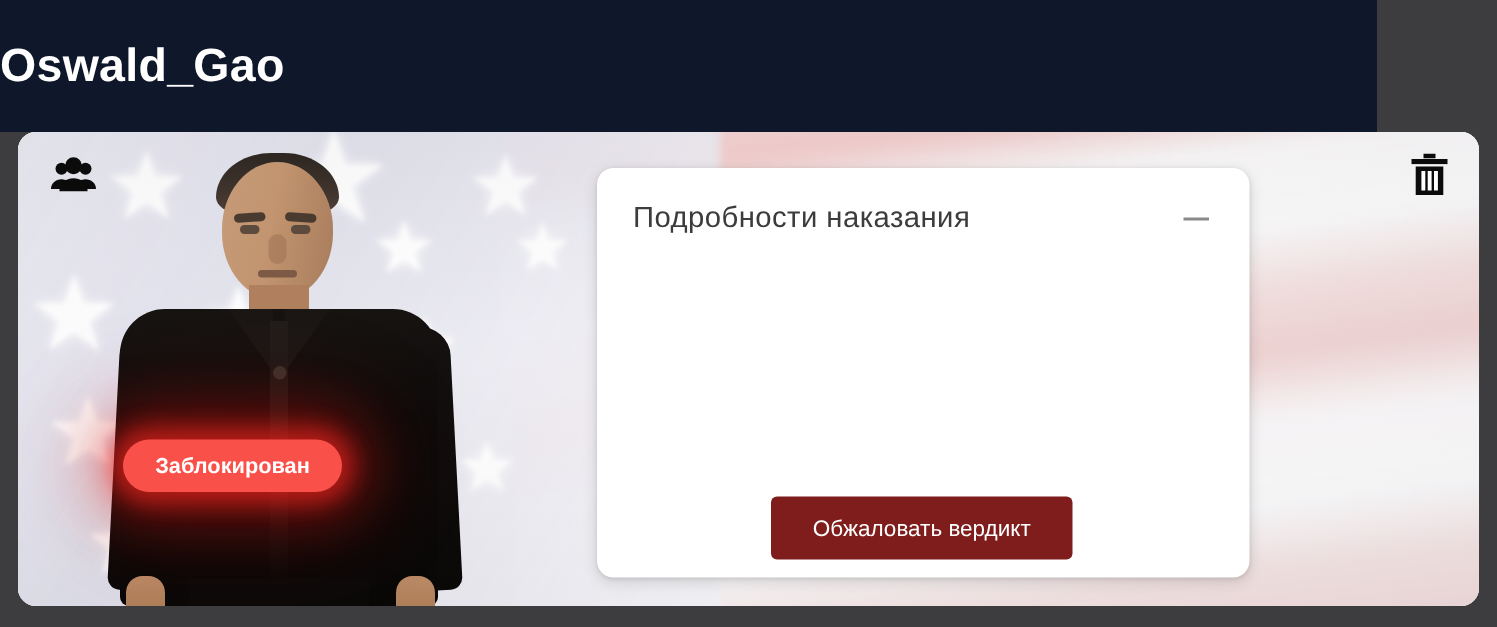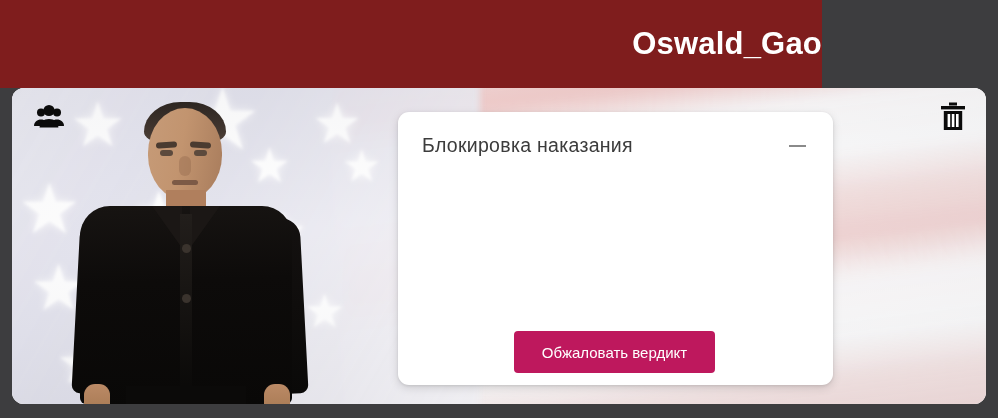--- a/index.html
+++ b/index.html
@@ -5,23 +5,23 @@
   * { box-sizing: border-box; margin: 0; padding: 0; }
   html, body {
     width: 998px; height: 418px;
     background: #3d3d3f;
     font-family: "Liberation Sans", sans-serif;
     overflow: hidden;
   }
 
   
   .page-header {
-    width: 822px; height: 88px;
-    display: flex; align-items: center; justify-content: flex-end;
-    background: #7f1d1d;
+    width: 918px; height: 88px;
+    display: flex; align-items: center; justify-content: flex-start;
+    background: #0f172a;
   }
   .page-title {
     color: #ffffff;
     font-size: 31px;
     font-weight: bold;
     letter-spacing: .2px;
   }
 
   
   .profile-panel {
@@ -215,21 +215,21 @@
     font-size: 14.2px;
     line-height: 1.52;
     color: #4a4a4a;
     margin-bottom: 13px;
     max-width: 360px;
   }
   .appeal-btn {
     position: absolute;
     left: 116px; top: 219px;
     width: 201px; height: 42px;
-    background: #be185d;
+    background: #7f1d1d;
     color: #ffffff;
     border: none;
     border-radius: 4px;
     font-family: "Liberation Sans", sans-serif;
     font-size: 15px;
     cursor: pointer;
   }
 </style>
 </head>
 <body>
@@ -277,20 +277,21 @@
     <div class="av av-collar-l"></div>
     <div class="av av-collar-r"></div>
     <div class="av av-placket"></div>
     <div class="av av-btn1"></div>
     <div class="av av-btn2"></div>
     <div class="av av-legs"></div>
     <div class="av av-hand-l"></div>
     <div class="av av-hand-r"></div>
   </div>
 
+  <div class="blocked-badge">Заблокирован</div>
 
   <div class="users-icon">
     <svg viewBox="0 0 34 26" width="34" height="26" aria-hidden="true">
       <circle cx="9" cy="8.5" r="4" fill="#0b0b0b"></circle>
       <circle cx="25" cy="8.5" r="4" fill="#0b0b0b"></circle>
       <path d="M2 22c0-4 3.3-6.5 7-6.5S16 18 16 22z" fill="#0b0b0b"></path>
       <path d="M18 22c0-4 3.3-6.5 7-6.5S32 18 32 22z" fill="#0b0b0b"></path>
       <circle cx="17" cy="6.5" r="5.6" fill="#0b0b0b"></circle>
       <path d="M7.6 23.5c0-5.2 4.2-8.6 9.4-8.6s9.4 3.4 9.4 8.6z" fill="#0b0b0b"></path>
     </svg>
@@ -302,21 +303,21 @@
       <rect x="1" y="4" width="24" height="3.4" fill="#0b0b0b"></rect>
       <rect x="3.8" y="9" width="18.4" height="19" fill="#0b0b0b"></rect>
       <rect x="7.6" y="12" width="2.6" height="13" fill="#ffffff"></rect>
       <rect x="11.8" y="12" width="2.6" height="13" fill="#ffffff"></rect>
       <rect x="16" y="12" width="2.6" height="13" fill="#ffffff"></rect>
     </svg>
   </div>
 
   <div class="details-card">
     <div class="card-head">
-      <div class="card-title">Блокировка наказания</div>
+      <div class="card-title">Подробности наказания</div>
       <div class="minimize-icon"></div>
     </div>
 
 
 
     <button class="appeal-btn">Обжаловать вердикт</button>
   </div>
 
 </div>
 

